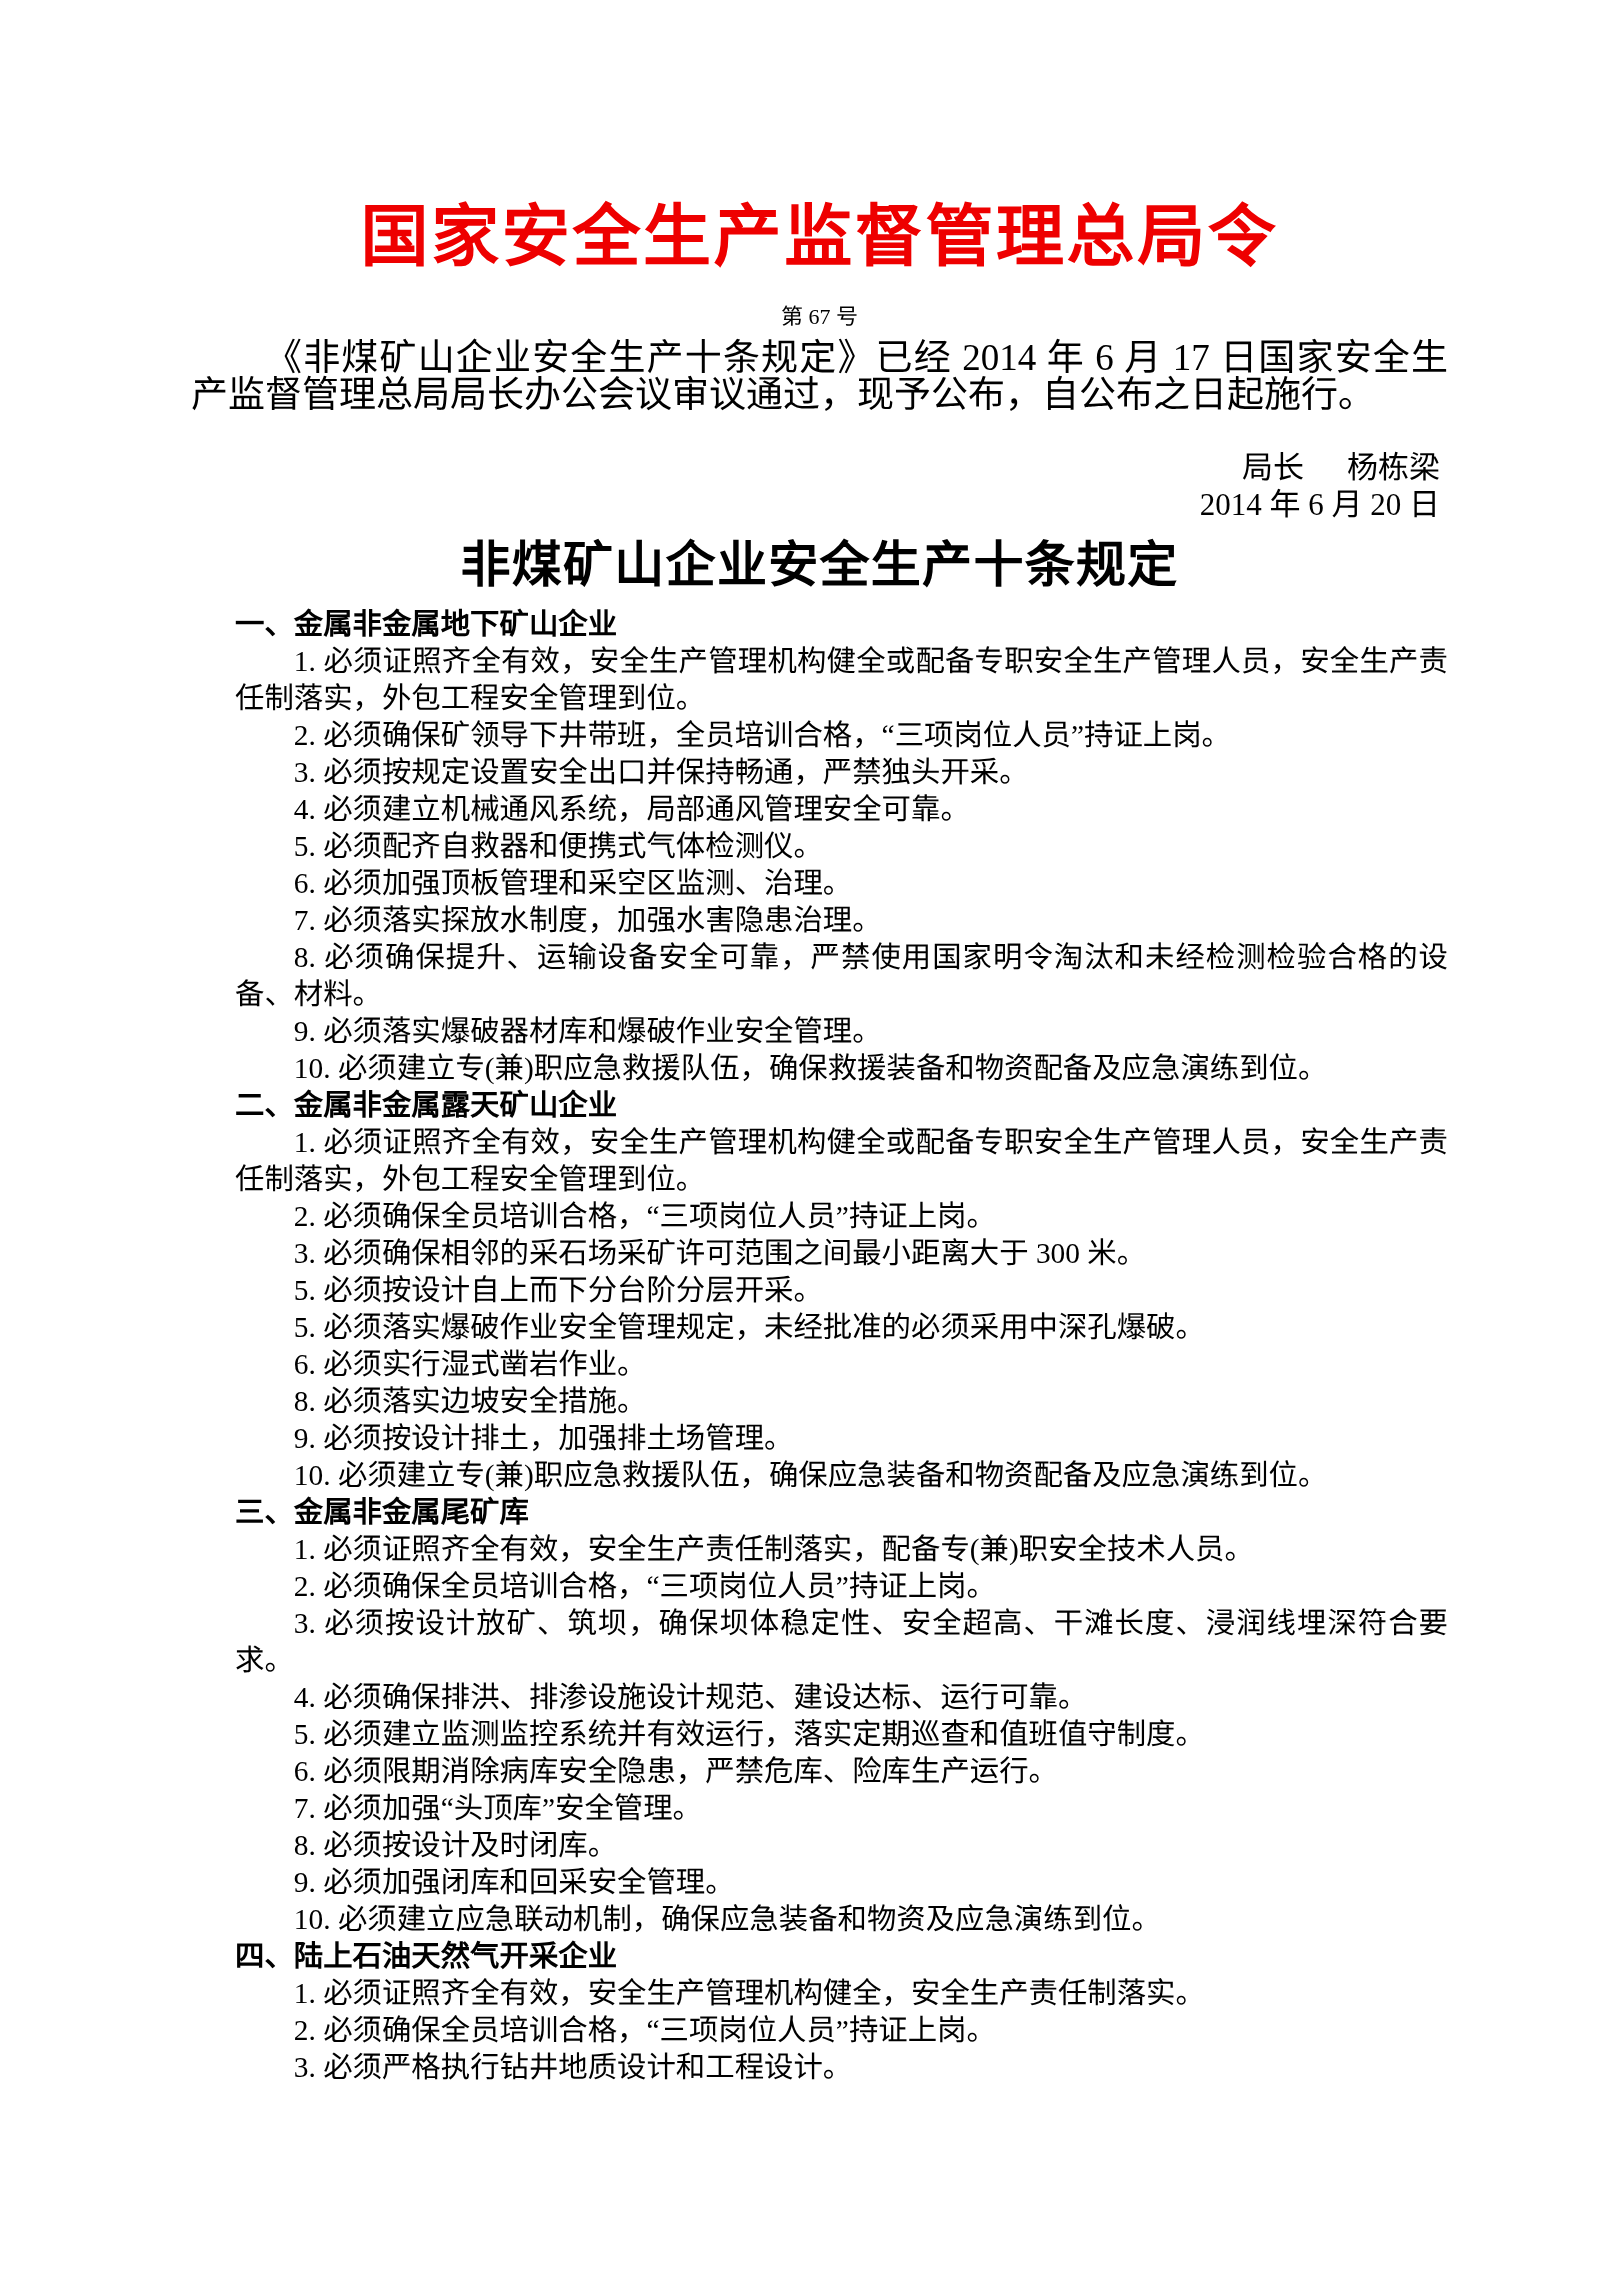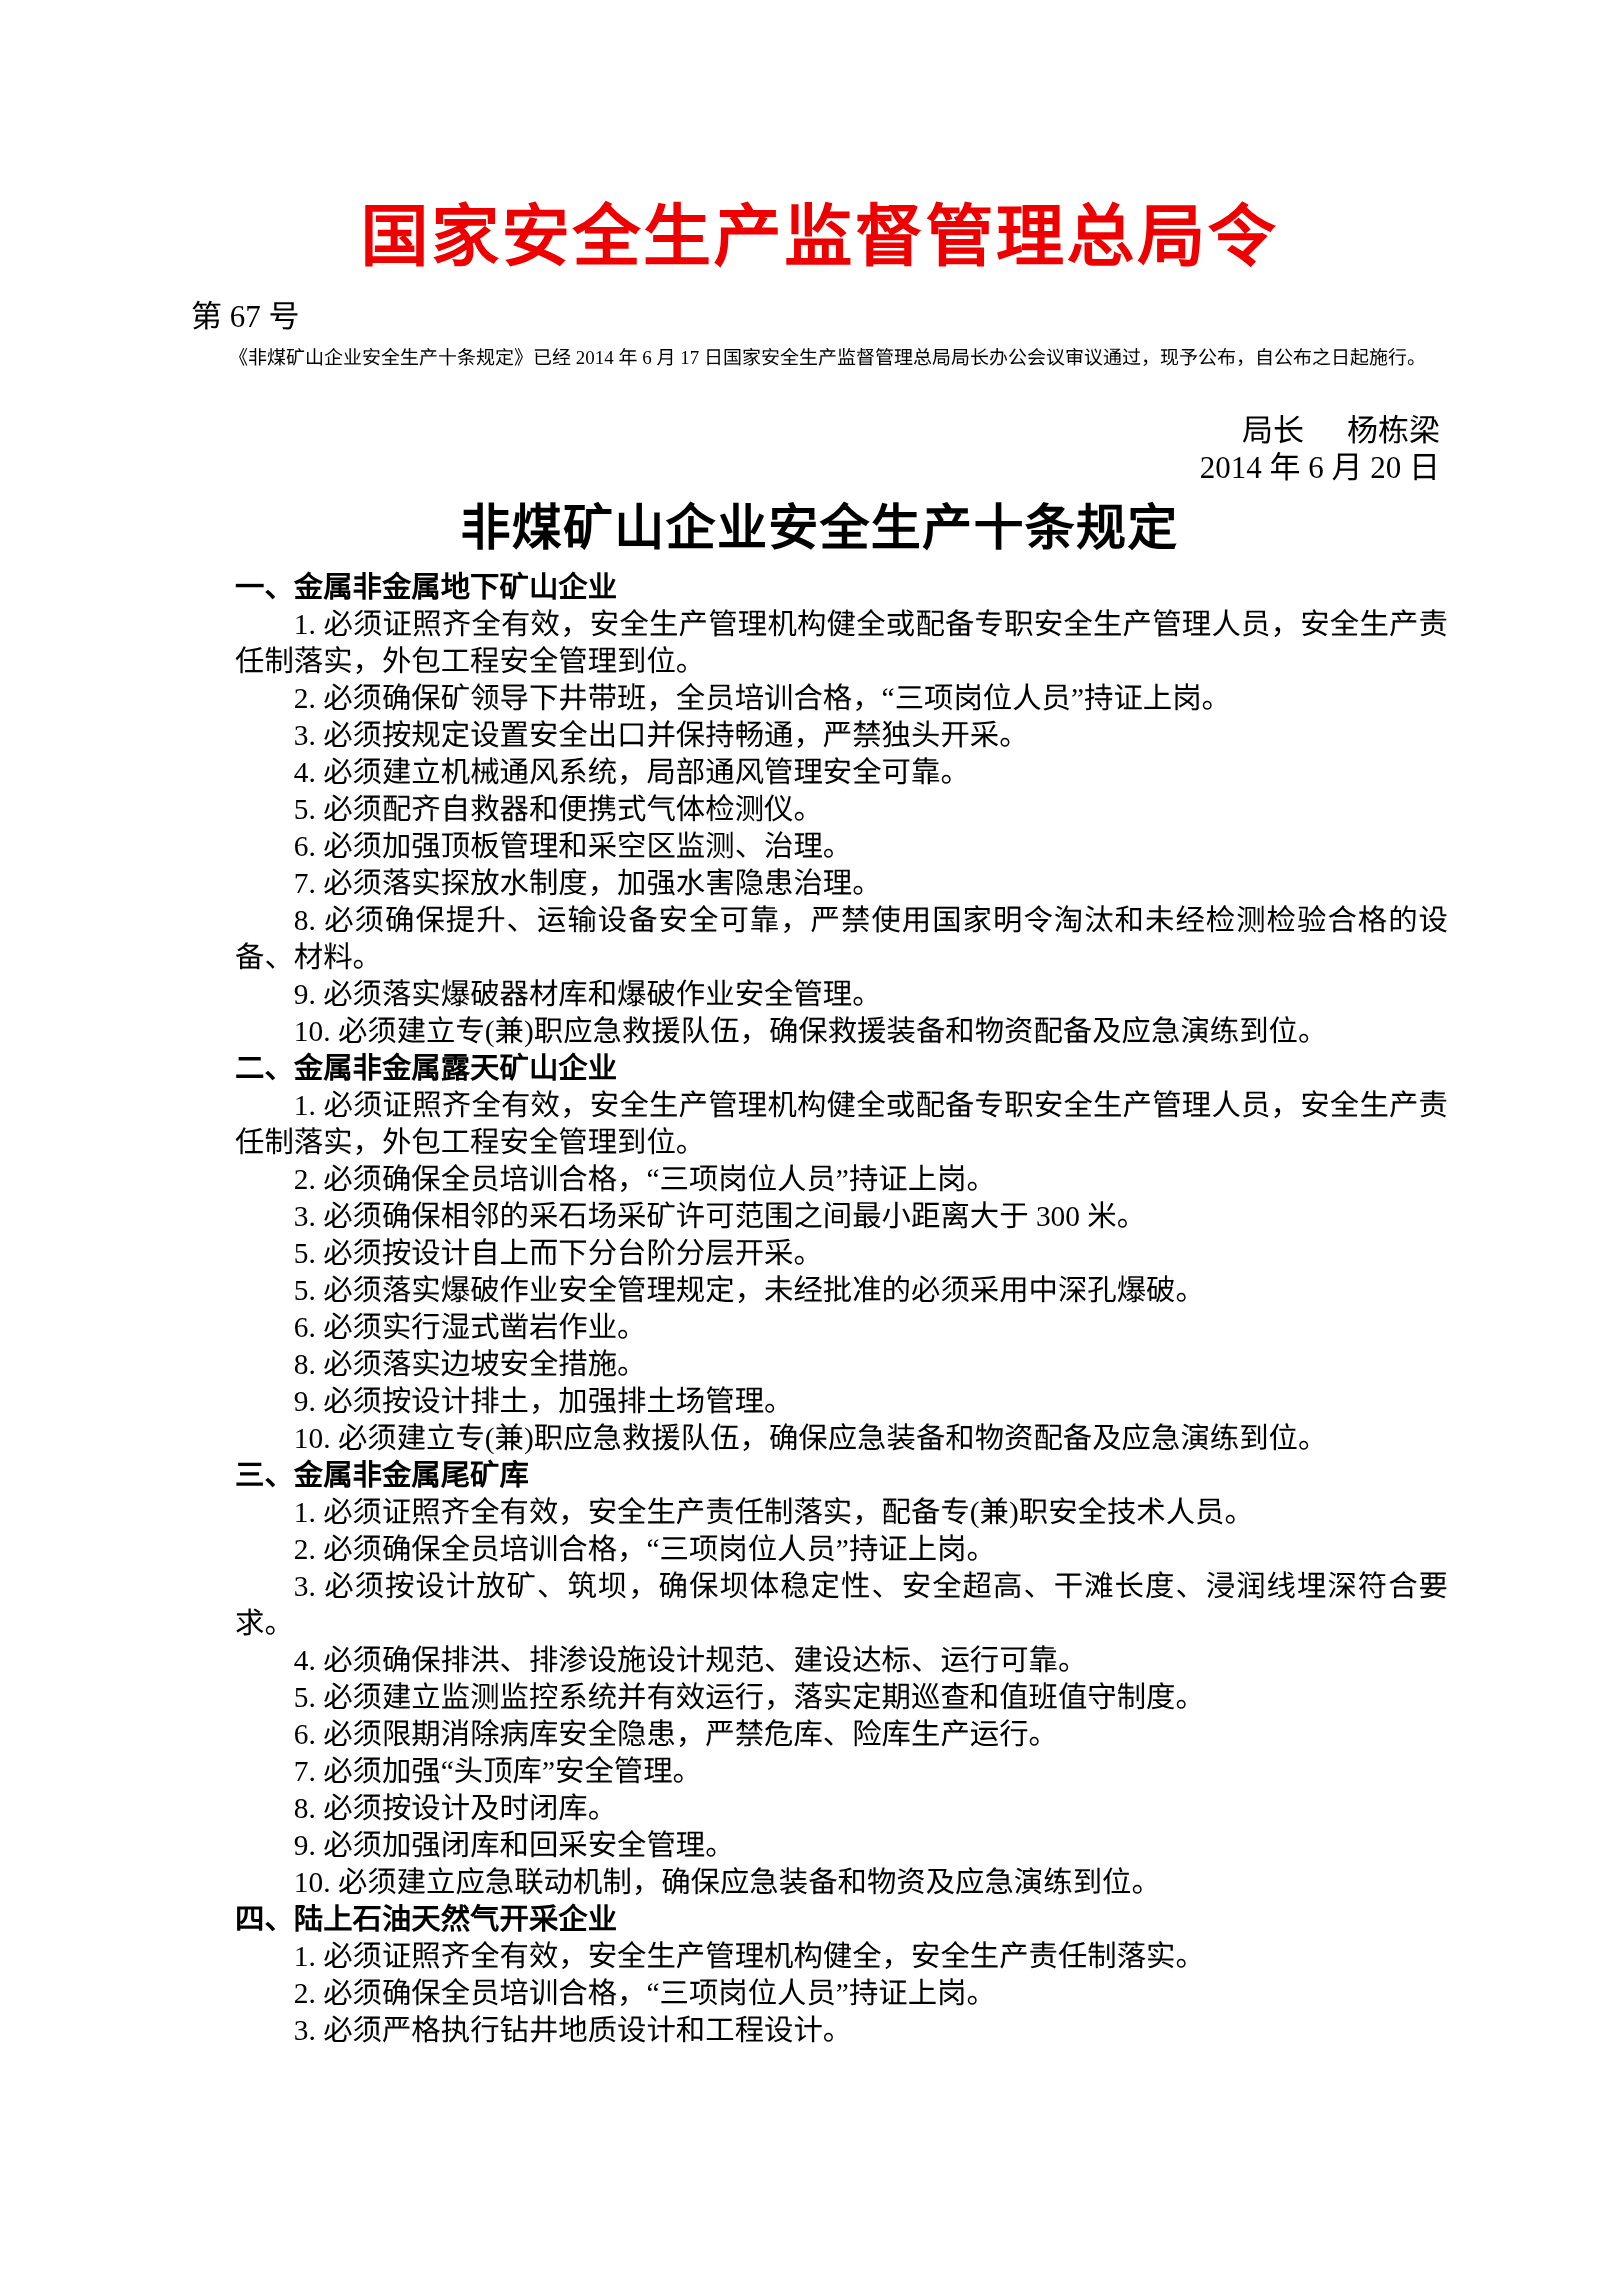--- a/index.html
+++ b/index.html
@@ -21,26 +21,27 @@
     text-align:center;
     color:var(--red);
     font-size:68px;
     font-weight:bold;
     letter-spacing:2.6px;
     line-height:1.26;
     white-space:nowrap;
   }
   .order-no {
     margin-top:17px;
-    font-size:31px;
+    text-align:center;
+    font-size:22px;
     line-height:37px;
   }
   .intro {
     margin:3.9px 0 0 0;
-    font-size:19px;
+    font-size:37px;
     line-height:37px;
     text-indent:2em;
     text-align:justify;
   }
   .sign-block {
     margin-top:36px;
     text-align:right;
     padding-right:7.9px;
     font-size:31px;
     line-height:37px;

